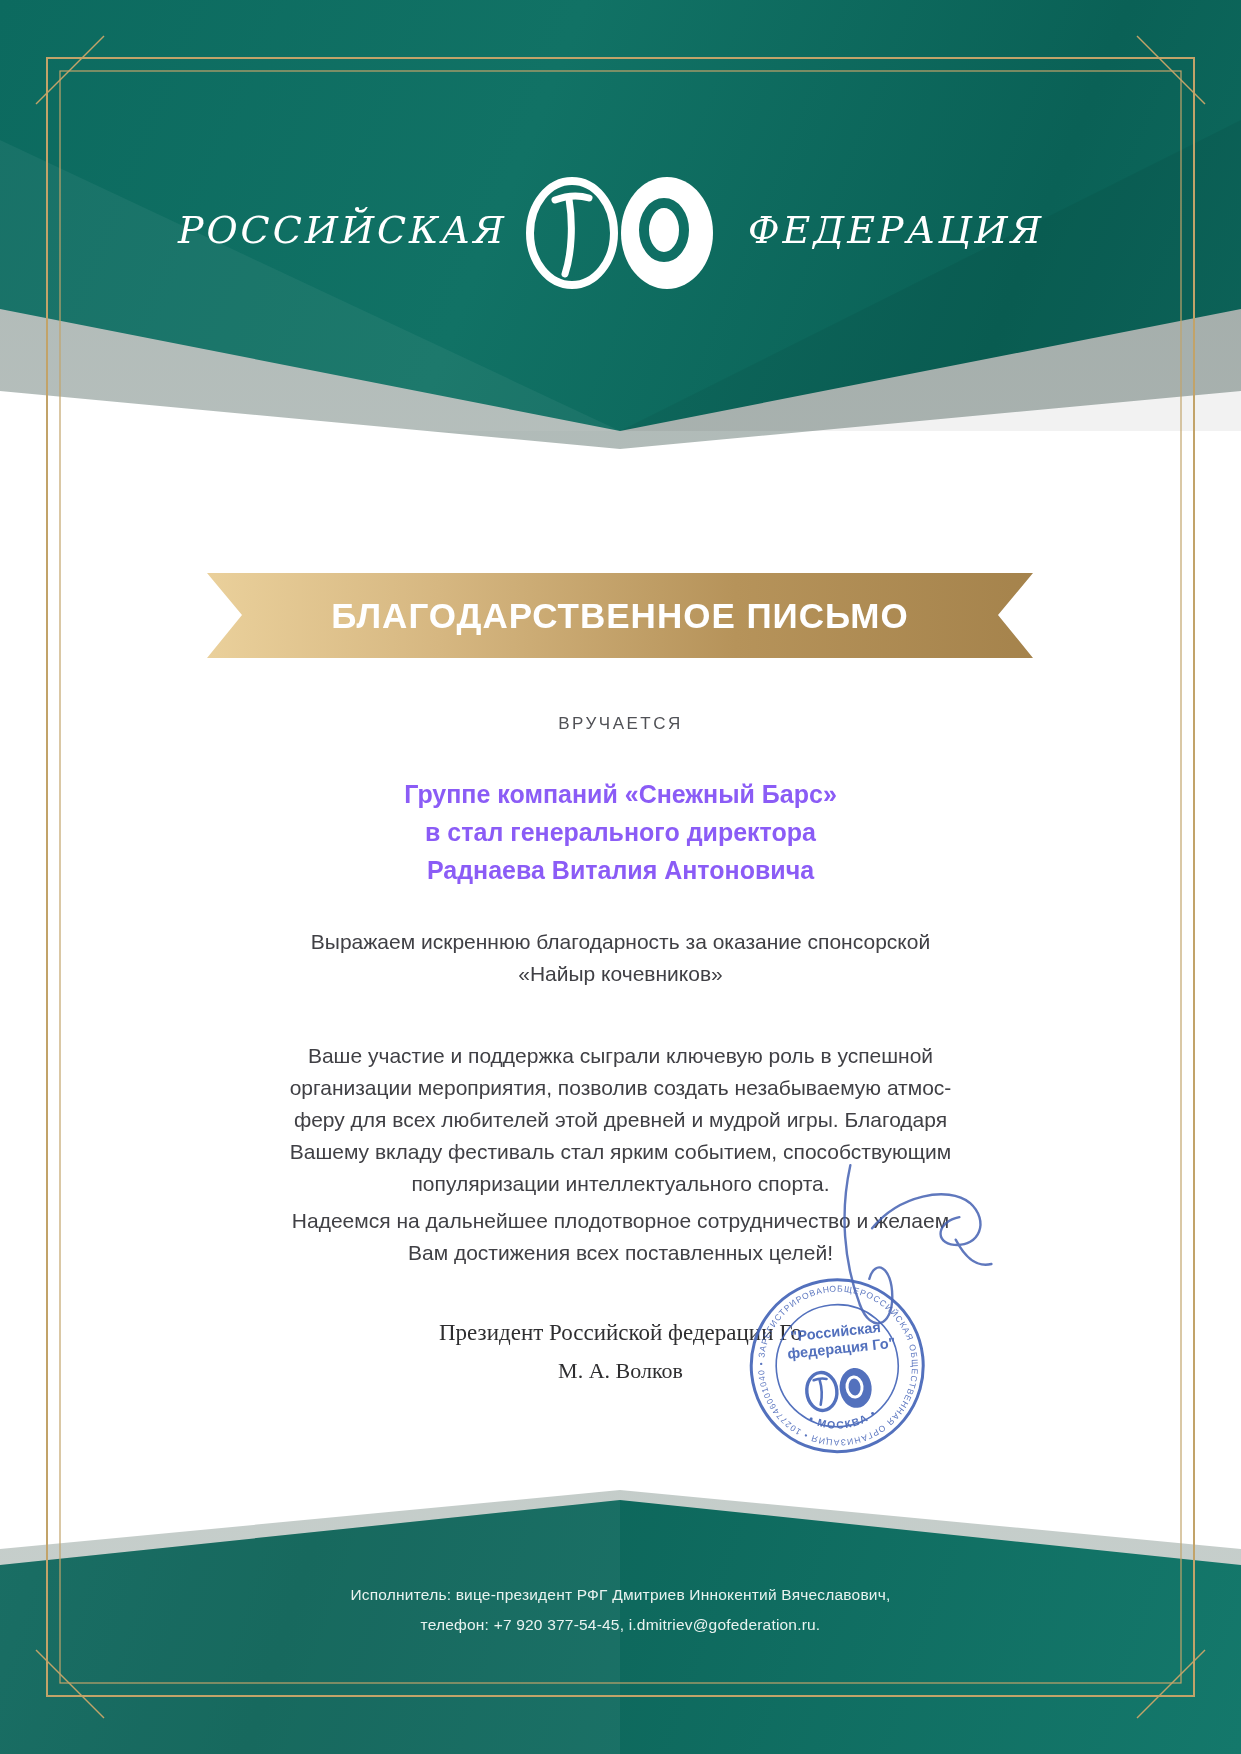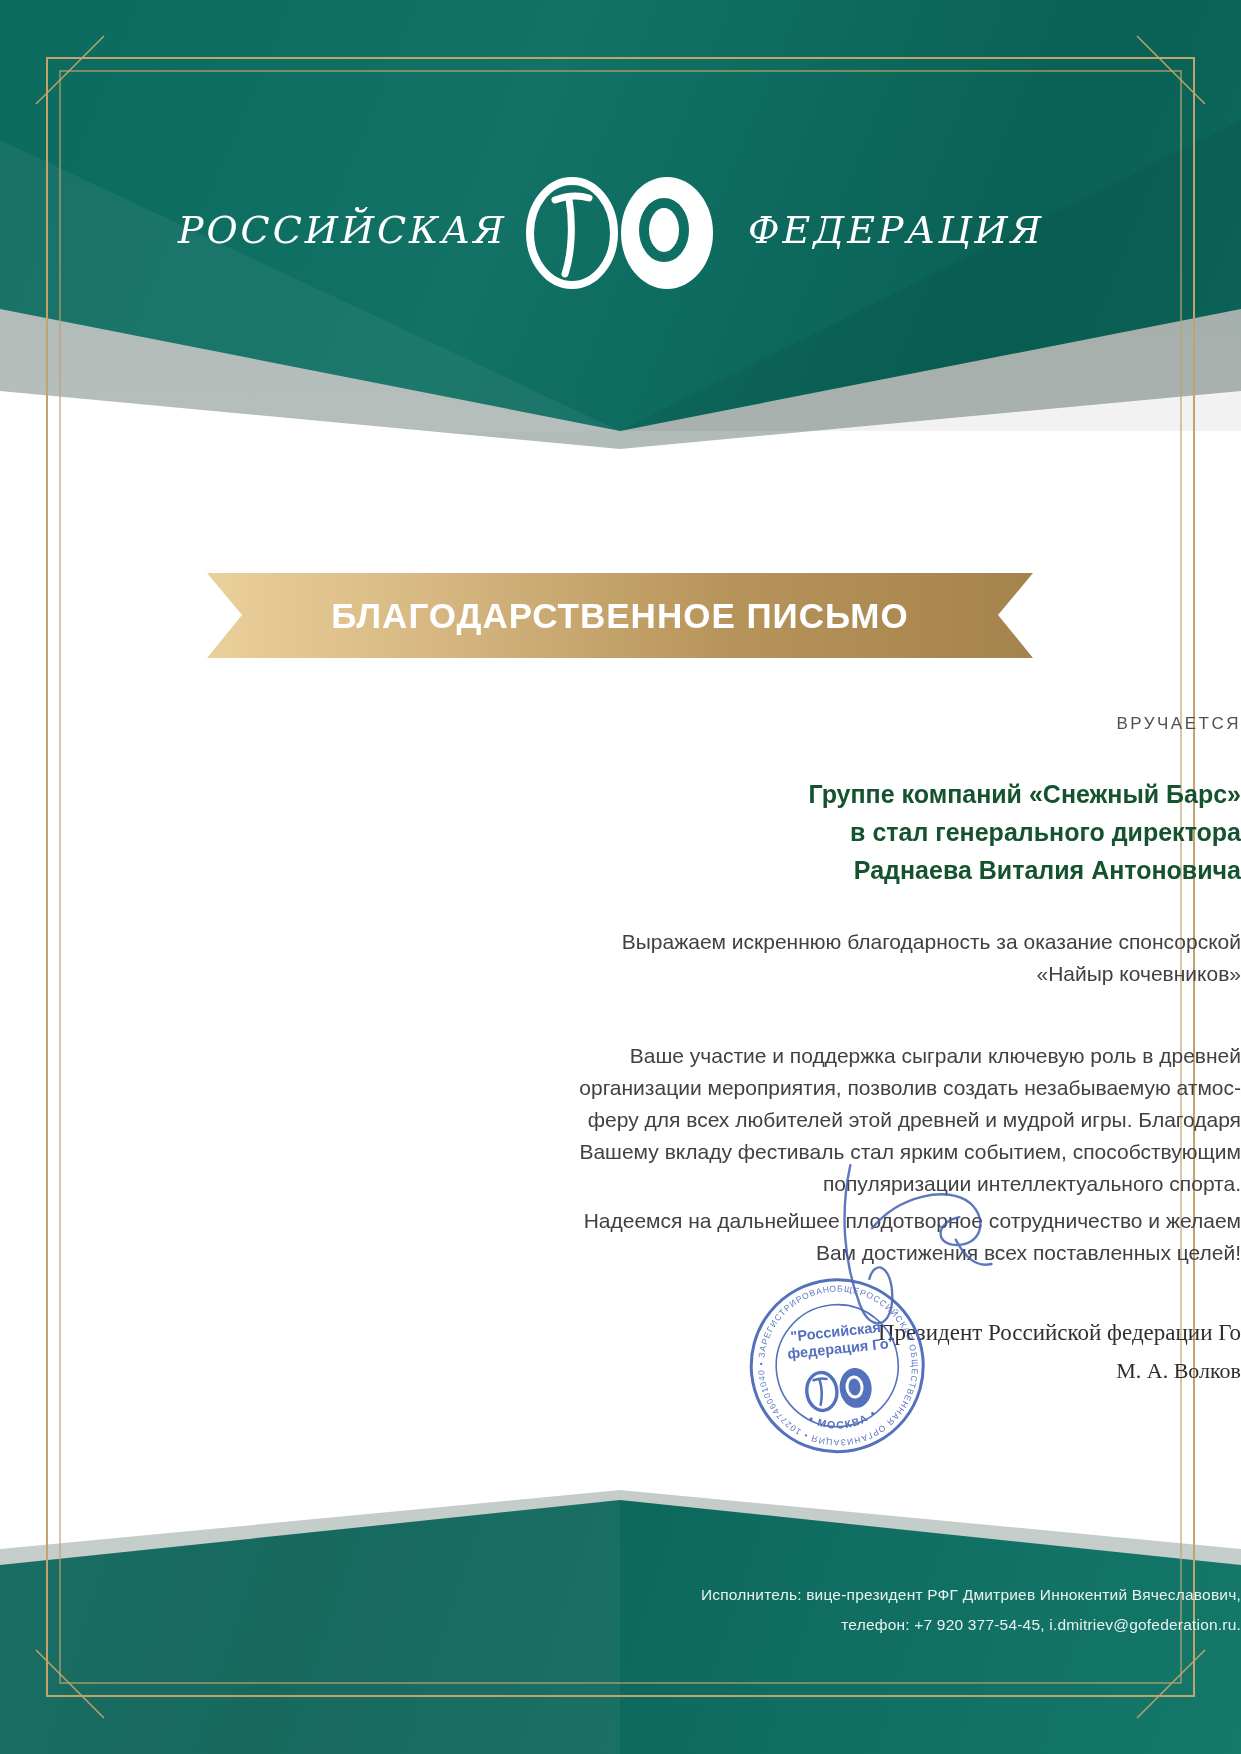--- a/index.html
+++ b/index.html
@@ -45,23 +45,23 @@
     position:absolute;left:207px;top:573px;width:826px;height:85px;z-index:6;
     clip-path:polygon(0 0,826px 0,791px 42px,826px 85px,0 85px,35px 42px);
     background:linear-gradient(90deg,#ead09b 0%,#d6b781 28%,#b6935a 64%,#a5834c 100%);
     display:flex;align-items:center;justify-content:center;
   }
   #ribbon .title{
     color:#ffffff;font-weight:700;font-size:35px;letter-spacing:1px;white-space:nowrap;
   }
 
   
-  .center-block{position:absolute;left:0;width:100%;text-align:right;z-index:6;}
+  .center-block{position:absolute;left:0;width:100%;text-align:center;z-index:6;}
   #presented{top:714px;font-size:17px;letter-spacing:2.5px;color:#505156;}
-  #recipient{top:775px;font-size:25px;font-weight:600;line-height:38px;color:#14532d;}
+  #recipient{top:775px;font-size:25px;font-weight:600;line-height:38px;color:#8b5cf6;}
   .para{font-size:21px;line-height:32px;color:#404045;}
   #para1{top:926px;}
   #para2{top:1040px;}
   #para3{top:1205px;}
 
   #sig-block{top:1320px;font-family:"Liberation Serif",serif;color:#2e2e30;z-index:6;}
   #sig-title{font-size:23px;}
   #sig-name{font-size:22px;margin-top:12px;}
 
   
@@ -115,21 +115,21 @@
     <div>в стал генерального директора</div>
     <div>Раднаева Виталия Антоновича</div>
   </div>
 
   <div class="center-block para" id="para1">
     <div>Выражаем искреннюю благодарность за оказание спонсорской</div>
     <div>«Найыр кочевников»</div>
   </div>
 
   <div class="center-block para" id="para2">
-    <div>Ваше участие и поддержка сыграли ключевую роль в древней</div>
+    <div>Ваше участие и поддержка сыграли ключевую роль в успешной</div>
     <div>организации мероприятия, позволив создать незабываемую атмос-</div>
     <div>феру для всех любителей этой древней и мудрой игры. Благодаря</div>
     <div>Вашему вкладу фестиваль стал ярким событием, способствующим</div>
     <div>популяризации интеллектуального спорта.</div>
   </div>
 
   <div class="center-block para" id="para3">
     <div>Надеемся на дальнейшее плодотворное сотрудничество и желаем</div>
     <div>Вам достижения всех поставленных целей!</div>
   </div>

